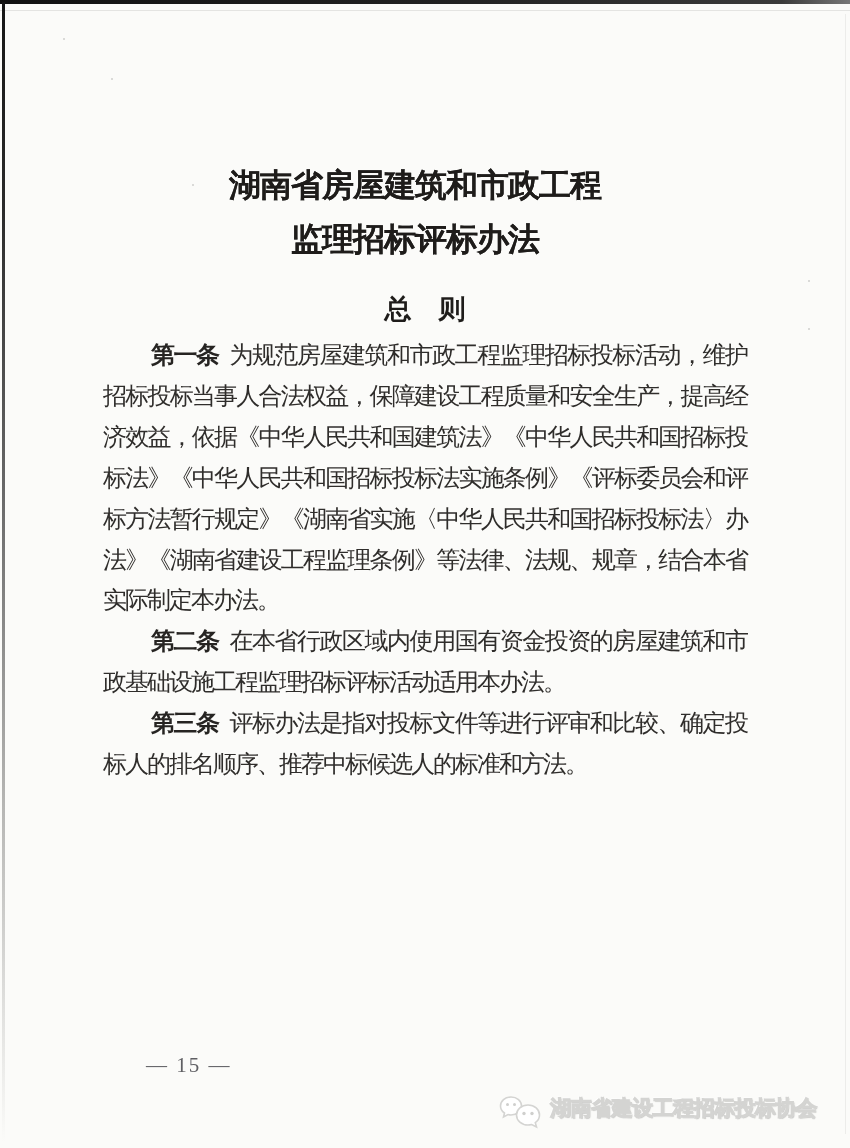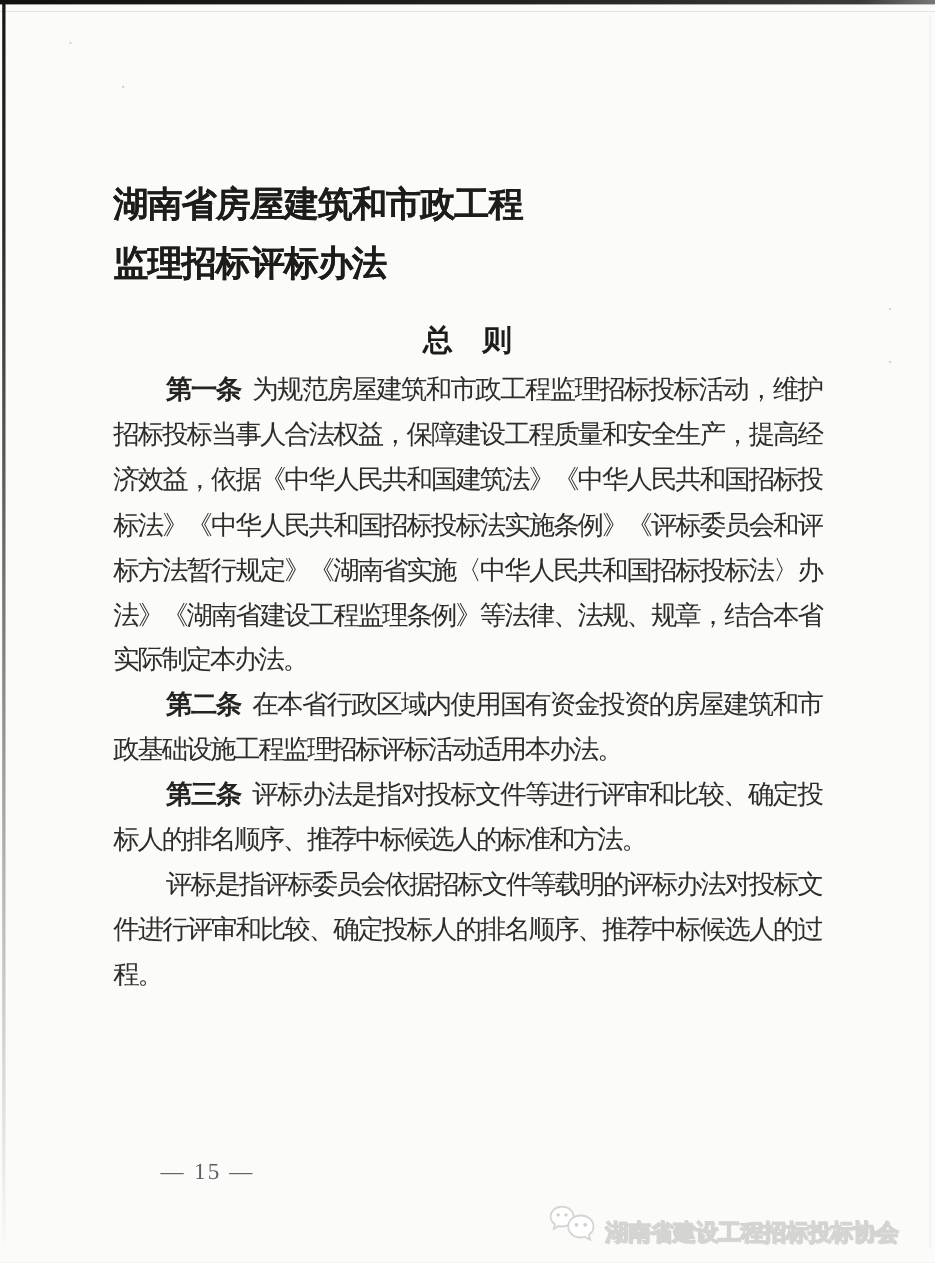--- a/index.html
+++ b/index.html
@@ -23,38 +23,38 @@
     background:linear-gradient(to bottom,#161616 0%,#2a2a2a 18%,#6e6e6e 45%,#b5b5b3 70%,rgba(200,200,198,0) 100%);
     border-radius:0 0 2px 2px;}
   .scan-edge-right{position:absolute;top:14px;right:4px;width:1px;height:1120px;background:#ececea;}
   .speck{position:absolute;border-radius:50%;background:#cfcfcd;}
   .s1{left:63px;top:38px;width:2px;height:2px;}
   .s2{left:111px;top:78px;width:2px;height:2px;}
   .s3{left:192px;top:184px;width:2px;height:2px;}
   .s4{left:808px;top:280px;width:2px;height:2px;}
   .s5{left:808px;top:328px;width:2px;height:2px;}
   
-  .title{position:absolute;left:103px;width:644px;top:158px;text-align:left;
+  .title{position:absolute;left:93px;width:644px;top:158px;text-align:center;
     font-weight:700;color:var(--title-ink);}
   .title-line{display:block;font-size:32px;line-height:54px;letter-spacing:-1px;
     text-shadow:0 0 .6px #3a3a3a;}
   
   .section-heading{position:absolute;left:103px;width:644px;top:291px;text-align:center;
     font-size:27px;font-weight:700;line-height:36px;color:var(--title-ink);}
   
   .body{position:absolute;left:103px;top:335px;width:644px;
     font-size:24px;line-height:40.9px;letter-spacing:-2px;
     text-align:justify;text-justify:inter-character;}
   .para{text-indent:2em;}
   .para-label{font-weight:700;margin-right:.45em;color:#262422;}
   .para-label:empty{margin-right:0;}
   
   .page-number{position:absolute;left:146px;top:1053px;
     font-size:21px;letter-spacing:2px;color:var(--page-number-ink);}
-  .watermark{position:absolute;left:498px;top:1094px;display:flex;align-items:flex-end;gap:6px;}
+  .watermark{position:absolute;left:498px;top:1094px;display:flex;align-items:flex-start;gap:6px;}
   .wm-logo{width:46px;height:40px;flex:0 0 auto;}
   .wm-text{
     font-size:21px;letter-spacing:-0.5px;font-weight:700;white-space:nowrap;
     color:var(--watermark-fill);
     -webkit-text-stroke:1px var(--watermark-outline);
     text-shadow:1px 1px 1px #c9c9c7, -1px -1px 1px #ffffff;
   }
 </style>
 </head>
 <body>
@@ -75,21 +75,20 @@
     <span class="title-line">湖南省房屋建筑和市政工程</span>
     <span class="title-line">监理招标评标办法</span>
   </h1>
 
   <h2 class="section-heading">总　则</h2>
 
   <div class="body">
     <p class="para"><b class="para-label">第一条</b><span class="para-text">为规范房屋建筑和市政工程监理招标投标活动，维护招标投标当事人合法权益，保障建设工程质量和安全生产，提高经济效益，依据《中华人民共和国建筑法》《中华人民共和国招标投标法》《中华人民共和国招标投标法实施条例》《评标委员会和评标方法暂行规定》《湖南省实施〈中华人民共和国招标投标法〉办法》《湖南省建设工程监理条例》等法律、法规、规章，结合本省实际制定本办法。</span></p>
     <p class="para"><b class="para-label">第二条</b><span class="para-text">在本省行政区域内使用国有资金投资的房屋建筑和市政基础设施工程监理招标评标活动适用本办法。</span></p>
     <p class="para"><b class="para-label">第三条</b><span class="para-text">评标办法是指对投标文件等进行评审和比较、确定投标人的排名顺序、推荐中标候选人的标准和方法。</span></p>
-    <p class="para"><b class="para-label"></b><span class="para-text">评标是指评标委员会依据招标文件等载明的评标办法对投标文件进行评审和比较、确定投标人的排名顺序、推荐中标候选人的过程。</span></p>
   </div>
 
   <div class="page-number">— 15 —</div>
 
   <div class="watermark">
     <svg class="wm-logo" viewBox="0 0 46 40" xmlns="http://www.w3.org/2000/svg">
       <g fill="#ffffff" stroke="#d4d4d2" stroke-width="1.6">
         <path d="M13 3 C7 3 2.5 7 2.5 12 C2.5 15 4 17.4 6.5 19 L5.5 23 L10 20.6 C11 20.9 12 21 13 21 C19 21 23.5 17 23.5 12 C23.5 7 19 3 13 3 Z"></path>
         <path d="M30 11 C23.5 11 18.5 15.4 18.5 21 C18.5 26.6 23.5 31 30 31 C31.3 31 32.5 30.8 33.7 30.5 L38.5 33 L37.3 28.6 C40 26.8 41.5 24.1 41.5 21 C41.5 15.4 36.5 11 30 11 Z"></path>
       </g>

